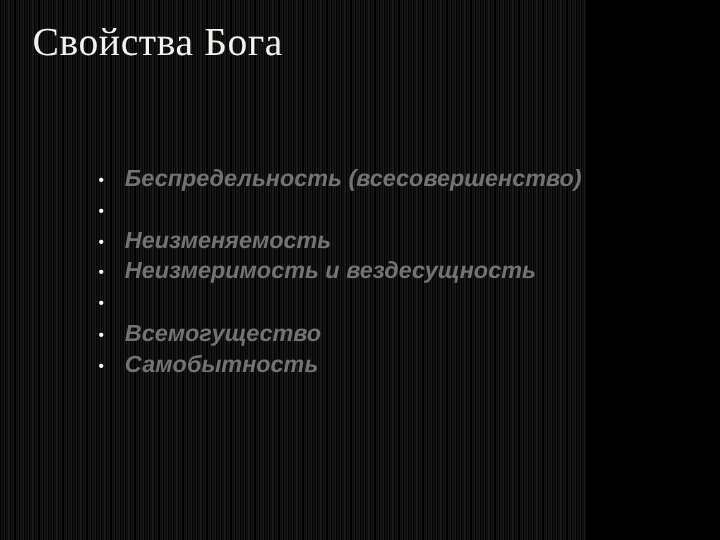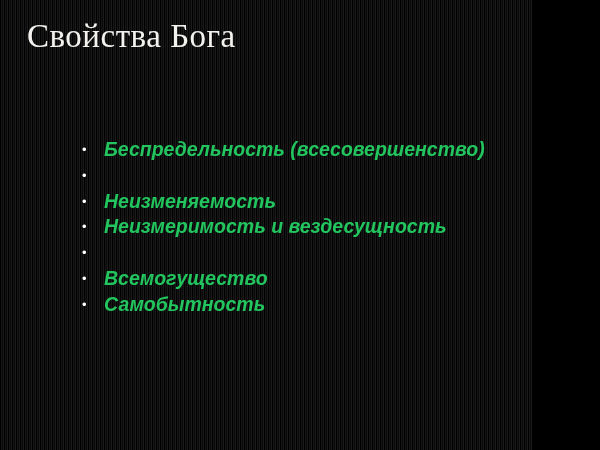--- a/index.html
+++ b/index.html
@@ -3,21 +3,21 @@
 <meta charset="utf-8">
 <style>
   html, body {
     margin: 0;
     padding: 0;
     background: #000;
   }
 
   #slide {
     position: relative;
-    width: 532px;
+    width: 488px;
     height: 450px;
     overflow: hidden;
     background-color: #0b0b0b;
     font-family: "Liberation Sans", sans-serif;
     -webkit-font-smoothing: antialiased;
   }
 
   
   #slide::before {
     content: "";
@@ -95,21 +95,21 @@
     text-align: left;
     padding-left: 4px;
     box-sizing: border-box;
   }
 
   .bullet-text {
     font-family: "Liberation Sans", sans-serif;
     font-style: italic;
     font-weight: bold;
     font-size: 19.5px;
-    color: #22c55e;
+    color: #737373;
     line-height: 25.8px;
     white-space: nowrap;
   }
 </style>
 </head>
 <body>
 
 <div id="slide">
 
   <div class="slide-title">Свойства  Бога</div>

